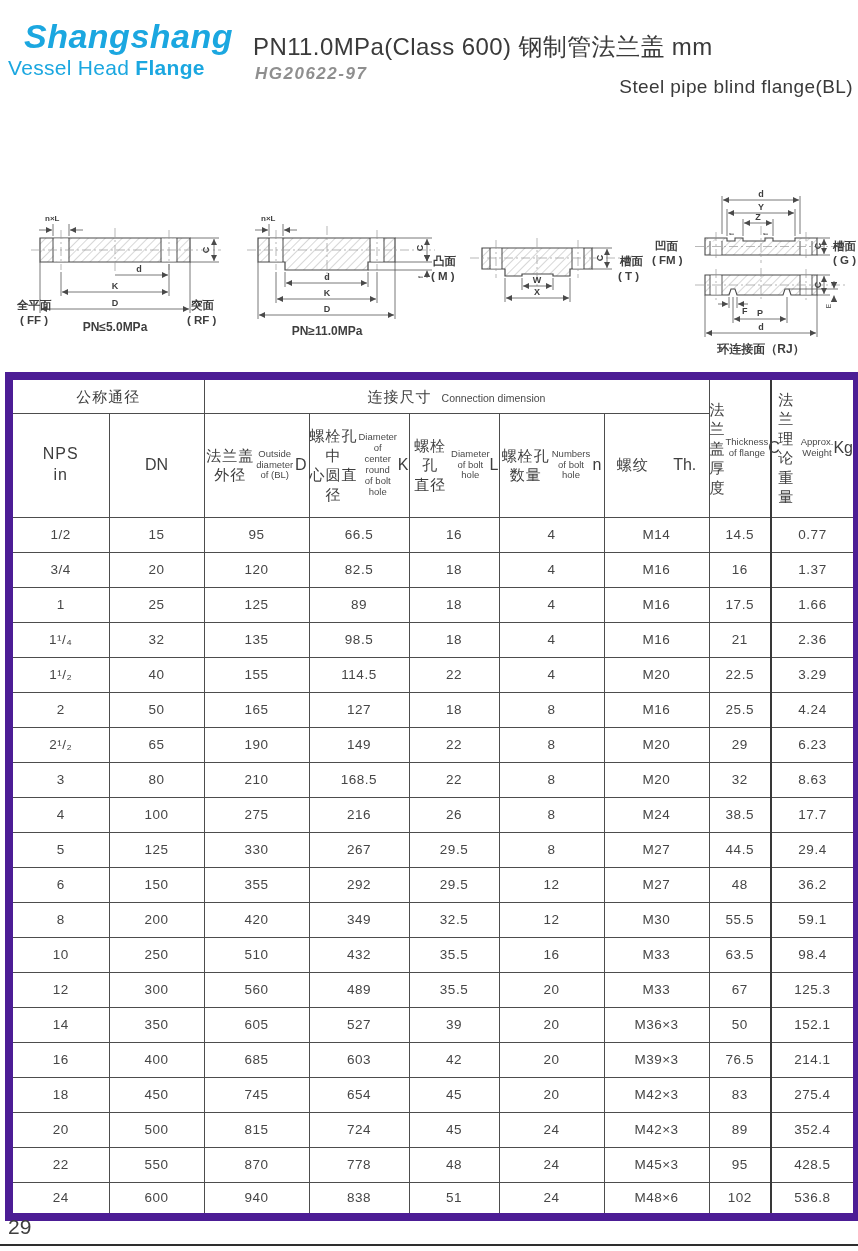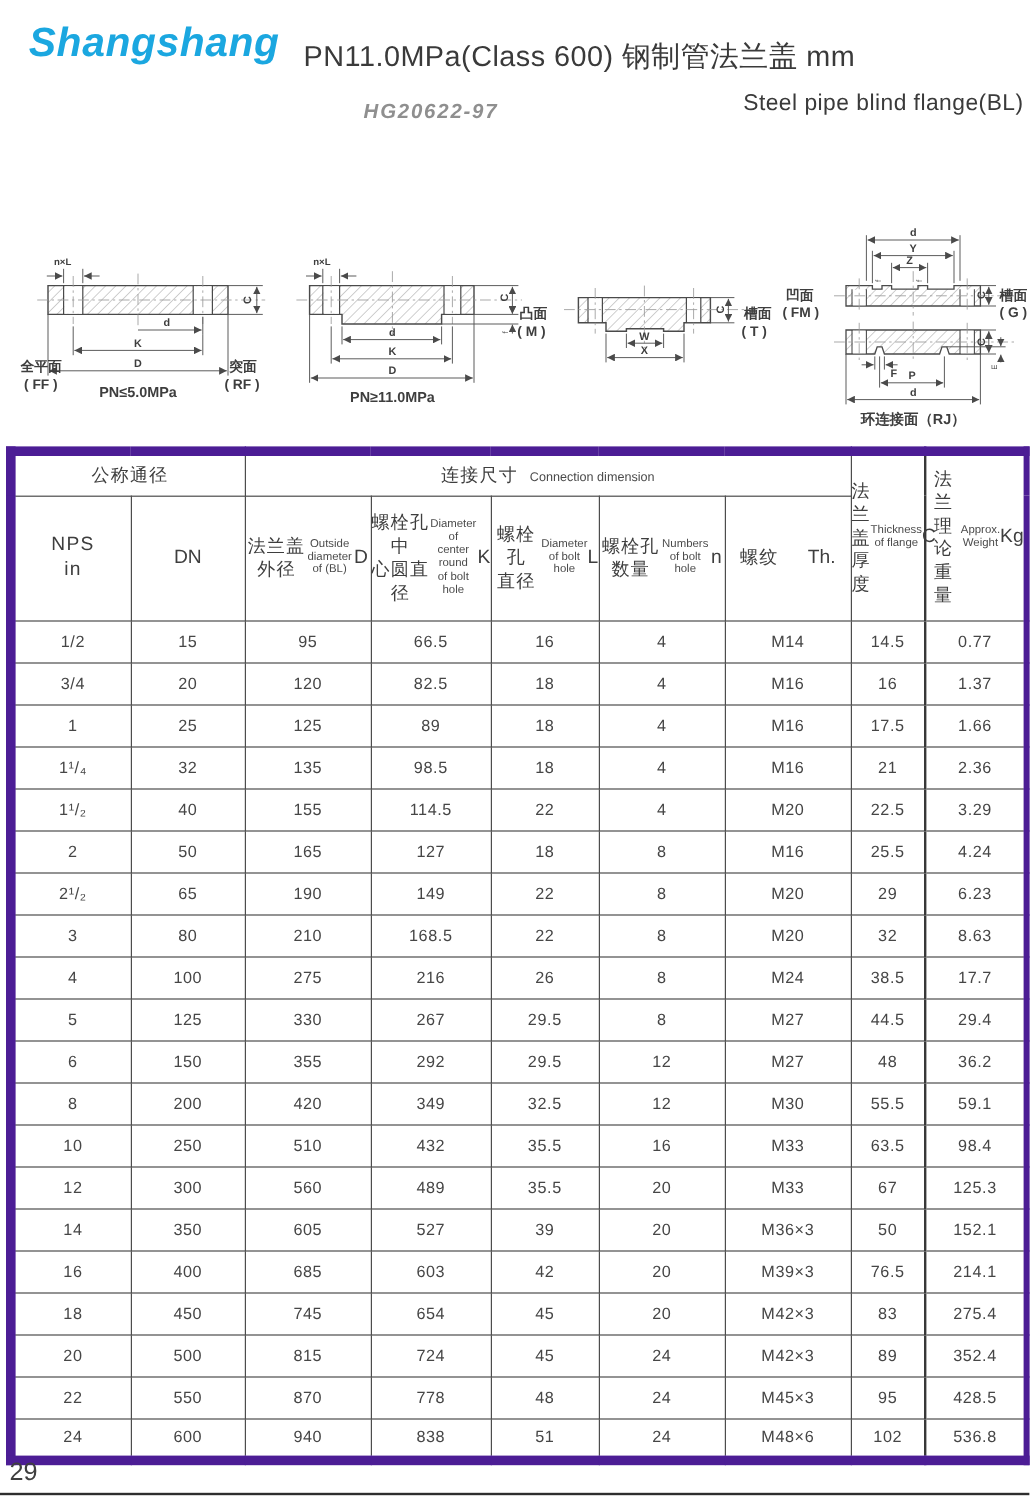--- a/index.html
+++ b/index.html
@@ -9,22 +9,22 @@
     font-family:"Liberation Sans","DejaVu Sans",sans-serif; color:#3e3e3e;
   }
   
   .brand { position:absolute; left:8px; top:17px; }
   .brand-name { display:block; margin-left:16px; font-style:italic; font-weight:bold;
                 font-size:34px; letter-spacing:0.5px; color:#1ba7e0; }
   .brand-sub { display:block; font-size:21px; color:#1ba7e0; letter-spacing:0.3px; }
   .brand-sub .bold { font-weight:bold; }
   .doc-title { position:absolute; left:253px; top:31px; font-size:24px; color:#3a3a3a;
                letter-spacing:0.4px; white-space:nowrap; }
-  .doc-standard { position:absolute; left:255px; top:83px; font-size:17px; font-weight:bold;
-                  font-style:italic; color:#8f8f8f; letter-spacing:1.5px;margin-left:48px; }
+  .doc-standard { position:absolute; left:255px; top:64px; font-size:17px; font-weight:bold;
+                  font-style:italic; color:#8f8f8f; letter-spacing:1.5px; }
   .doc-subtitle { position:absolute; right:5px; top:76px; font-size:19px; color:#3a3a3a;
                   letter-spacing:0.4px; }
   
   .drawings { position:absolute; left:0; top:168px; width:858px; height:202px; }
   .drawings svg { position:absolute; top:0; }
   .dw1 { left:5px; }  .dw2 { left:235px; } .dw3 { left:460px; } .dw4 { left:650px; }
   text { font-family:"Liberation Sans","DejaVu Sans",sans-serif; fill:#3e3e3e; }
   .dimtxt { font-size:9px; font-weight:bold; }
   .smtxt  { font-size:8px; font-weight:bold; }
   .tinytxt{ font-size:6.5px; }
@@ -48,20 +48,21 @@
   thead { border-bottom:1px solid #4d4d4d; }
   
   .pagenum { position:absolute; left:8px; top:1215px; font-size:21px; color:#3f3f3f; }
   .bottomrule { position:absolute; left:0; top:1244px; width:858px; height:2px; background:#2e2e2e; }
 </style>
 </head>
 <body>
 
 <div class="brand">
   <span class="brand-name">Shangshang</span>
+  <span class="brand-sub"><span>Vessel Head </span><span class="bold">Flange</span></span>
 </div>
 <div class="doc-title">PN11.0MPa(Class 600) 钢制管法兰盖  mm</div>
 <div class="doc-standard">HG20622-97</div>
 <div class="doc-subtitle">Steel pipe blind flange(BL)</div>
 
 <div class="drawings">
 
   <svg class="dw1" width="230" height="200" viewBox="0 0 230 200">
     <defs>
       <pattern id="h1" width="6" height="6" patternUnits="userSpaceOnUse" patternTransform="rotate(45)">

